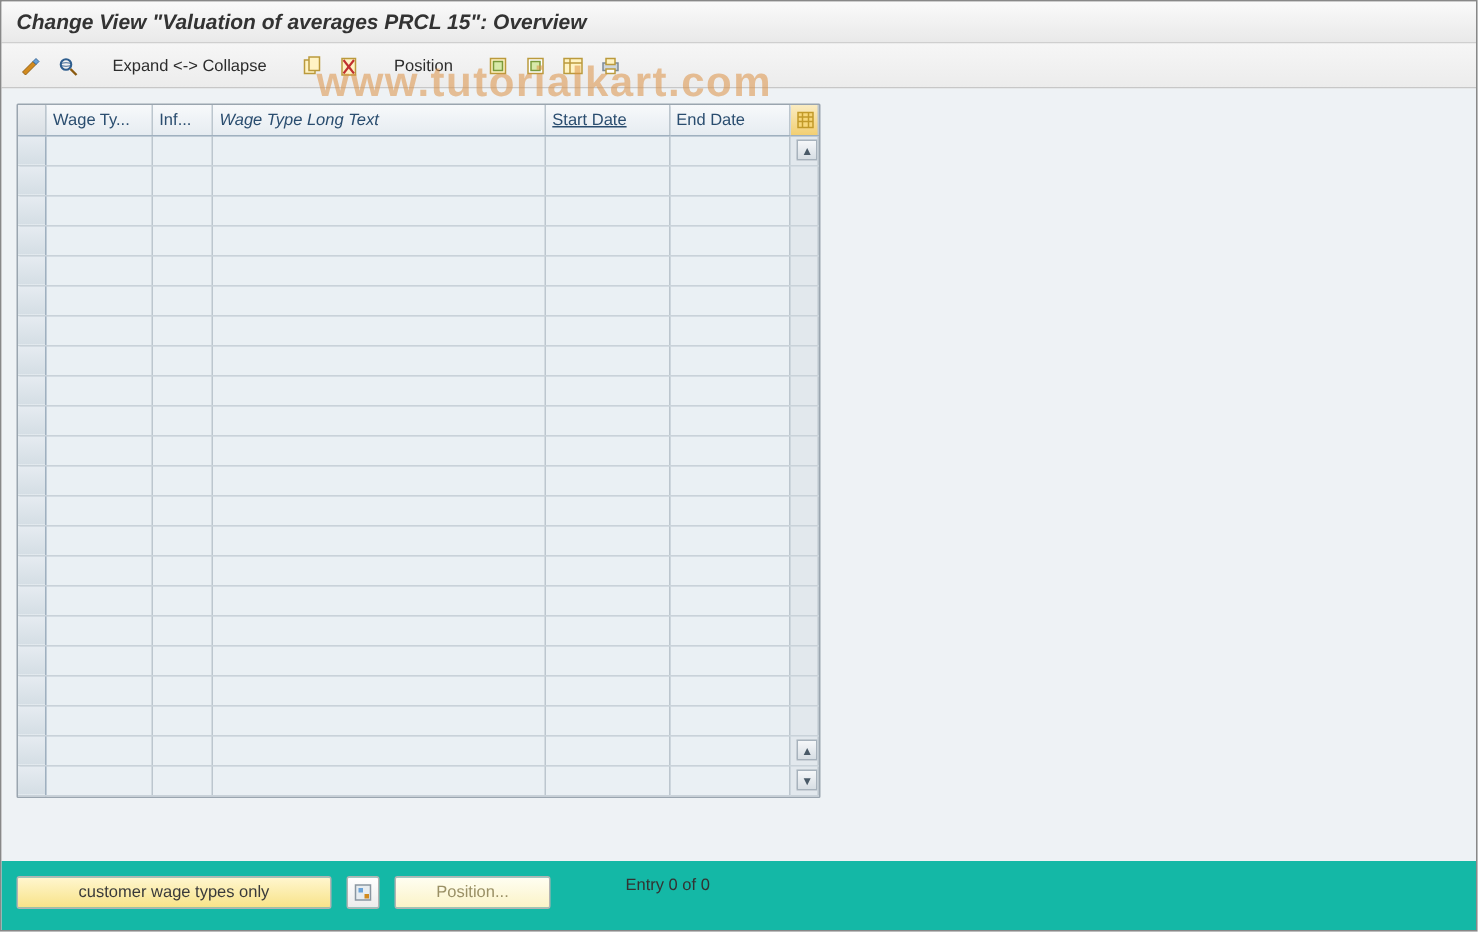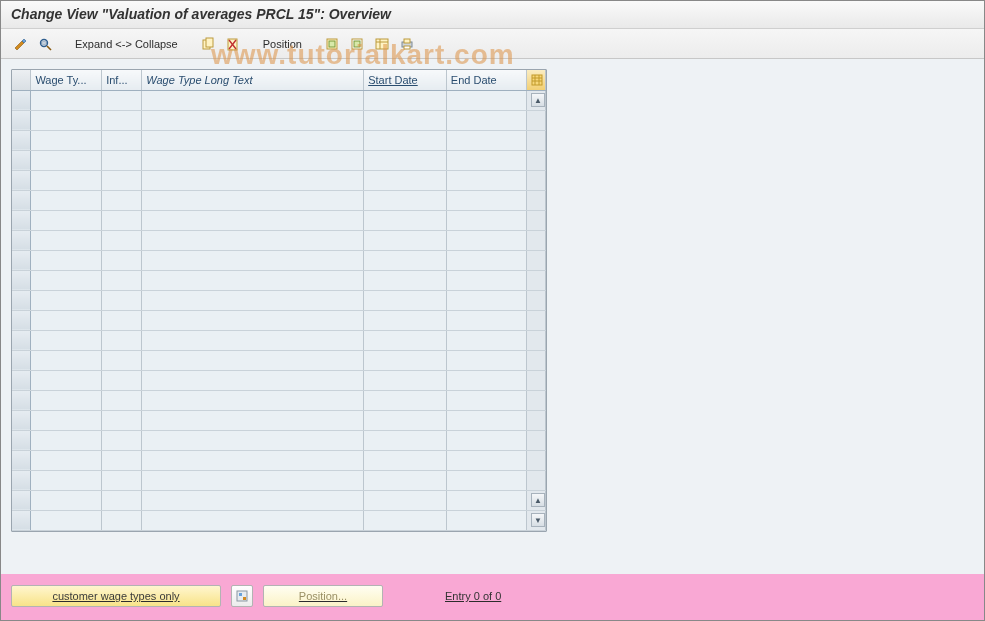--- a/index.html
+++ b/index.html
@@ -129,52 +129,50 @@
     cursor: pointer;
   }
 
   
   .footer {
     position: absolute;
     left: 0; right: 0; bottom: 0;
     height: 46px;
     padding: 10px 10px 12px 10px;
     display: flex;
-    align-items: center;
     gap: 10px;
-    background: #f9a8d4;
-    text-decoration: underline;
+    background: #14b8a6;
   }
   .foot-btn {
     height: 22px;
     border: 1px solid #b3b3b3;
     border-radius: 2px;
     display: inline-flex; align-items: center; justify-content: center;
     gap: 5px;
     padding: 0 10px;
     font-size: 11px;
     cursor: pointer;
     background: linear-gradient(#fff,#ececec);
   }
   .foot-btn.yellow {
     background: linear-gradient(#fff6cf,#f8e388);
     width: 210px;
     color: #3a3a3a;
   }
   .foot-btn.pale {
     background: linear-gradient(#fffef2,#fbf3c7);
     color: #9a9065;
-    width: 120px;
+    width: 104px;
   }
   .foot-ico {
     width: 22px; padding: 0;
     background: linear-gradient(#fff,#ececec);
   }
   .entry-text {
-    margin-left: 52px;
+    margin-left: 40px;
     color: #333;
     font-size: 11px;
   }
 
   
   .watermark {
     position: absolute;
     top: 38px; left: 210px;
     font-size: 28px;
     font-weight: 700;

